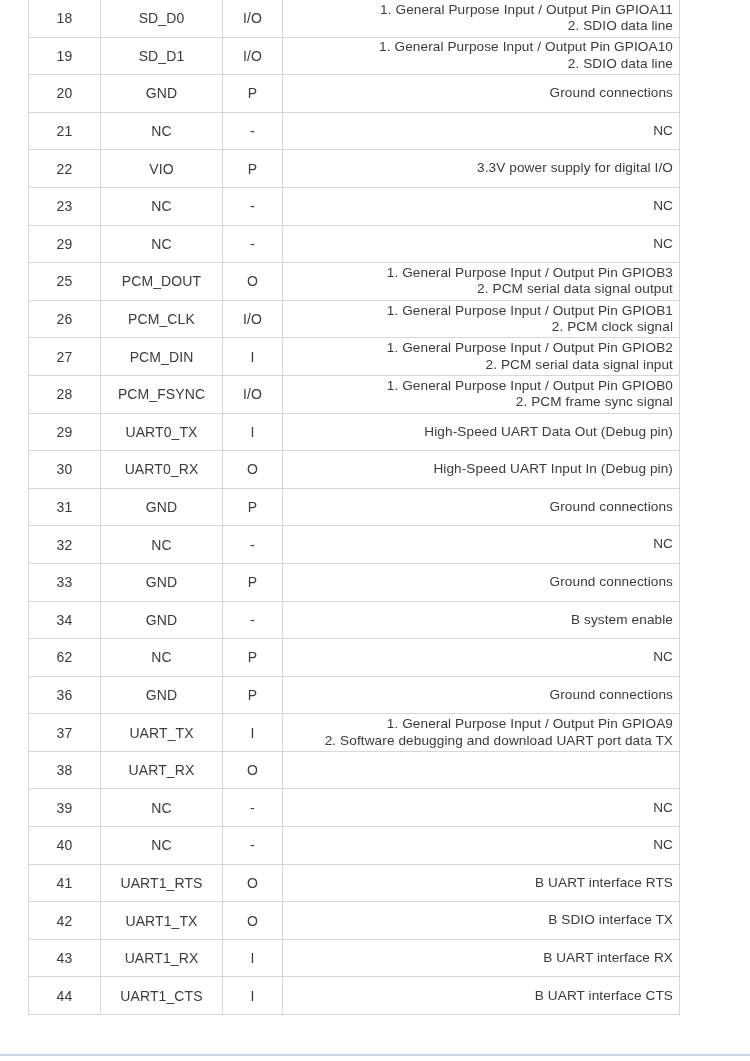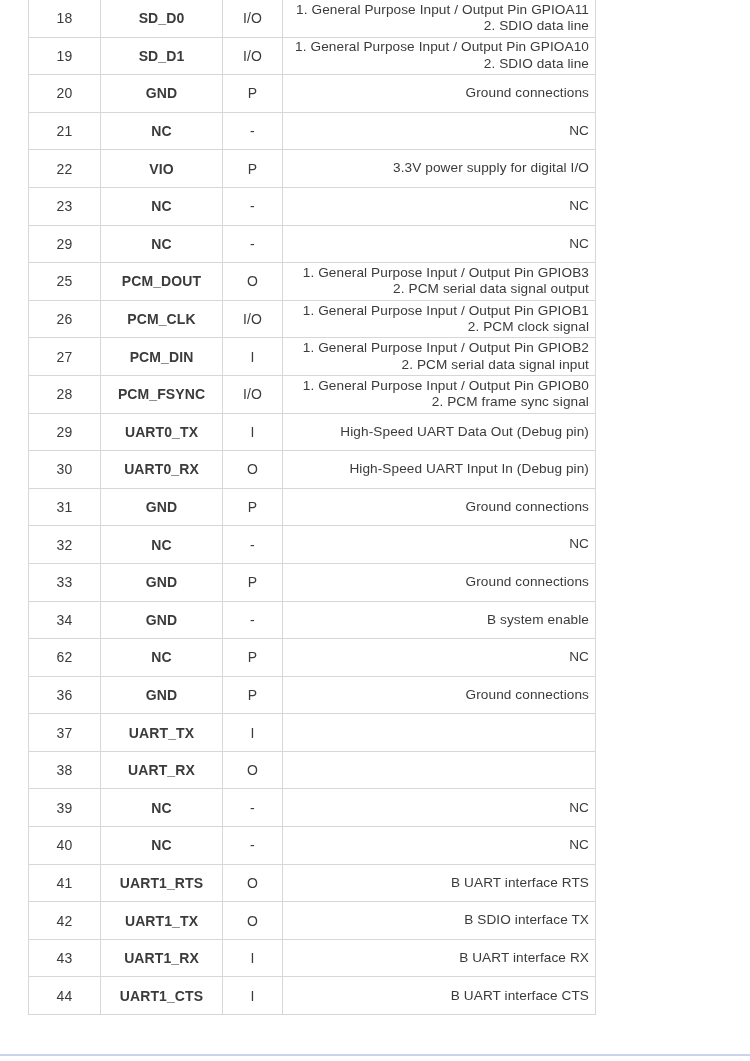--- a/index.html
+++ b/index.html
@@ -15,39 +15,39 @@
     background: var(--page-bg);
     font-family: "Liberation Sans", "DejaVu Sans", sans-serif;
     color: var(--text);
     overflow: hidden;
     position: relative;
   }
   .pin-table {
     position: absolute;
     left: 28px;
     top: -1px;
-    width: 568px;
+    width: 652px;
     border-left: 1px solid var(--border);
     border-right: 1px solid var(--border);
     border-top: 1px solid var(--border);
   }
   .row {
     display: flex;
     height: 37.6px;
     border-bottom: 1px solid var(--border);
   }
   .cell {
     display: flex;
     align-items: center;
     justify-content: center;
     font-size: 14px;
     letter-spacing: 0.1px;
   }
   .c-pin   { width: 72px;  border-right: 1px solid var(--border); }
-  .c-name  { width: 122px; border-right: 1px solid var(--border); font-weight: bold; }
+  .c-name  { width: 122px; border-right: 1px solid var(--border); }
   .c-type  { width: 60px;  border-right: 1px solid var(--border); }
   .c-desc  {
     flex: 1;
     flex-direction: column;
     align-items: flex-end;
     justify-content: center;
     padding-left: 12px;
     padding-right: 6px;
   }
   .desc-line {
@@ -225,20 +225,24 @@
         <div class="cell c-name">GND</div>
         <div class="cell c-type">P</div>
         <div class="cell c-desc">
           <span class="desc-line">Ground connections</span>
         </div>
       </div>
       <div class="row">
         <div class="cell c-pin">37</div>
         <div class="cell c-name">UART_TX</div>
         <div class="cell c-type">I</div>
+        <div class="cell c-desc">
+          <span class="desc-line">1. General Purpose Input / Output Pin GPIOA9</span>
+          <span class="desc-line">2. Software debugging and download UART port data TX</span>
+        </div>
       </div>
       <div class="row">
         <div class="cell c-pin">38</div>
         <div class="cell c-name">UART_RX</div>
         <div class="cell c-type">O</div>
       </div>
       <div class="row">
         <div class="cell c-pin">39</div>
         <div class="cell c-name">NC</div>
         <div class="cell c-type">-</div>

